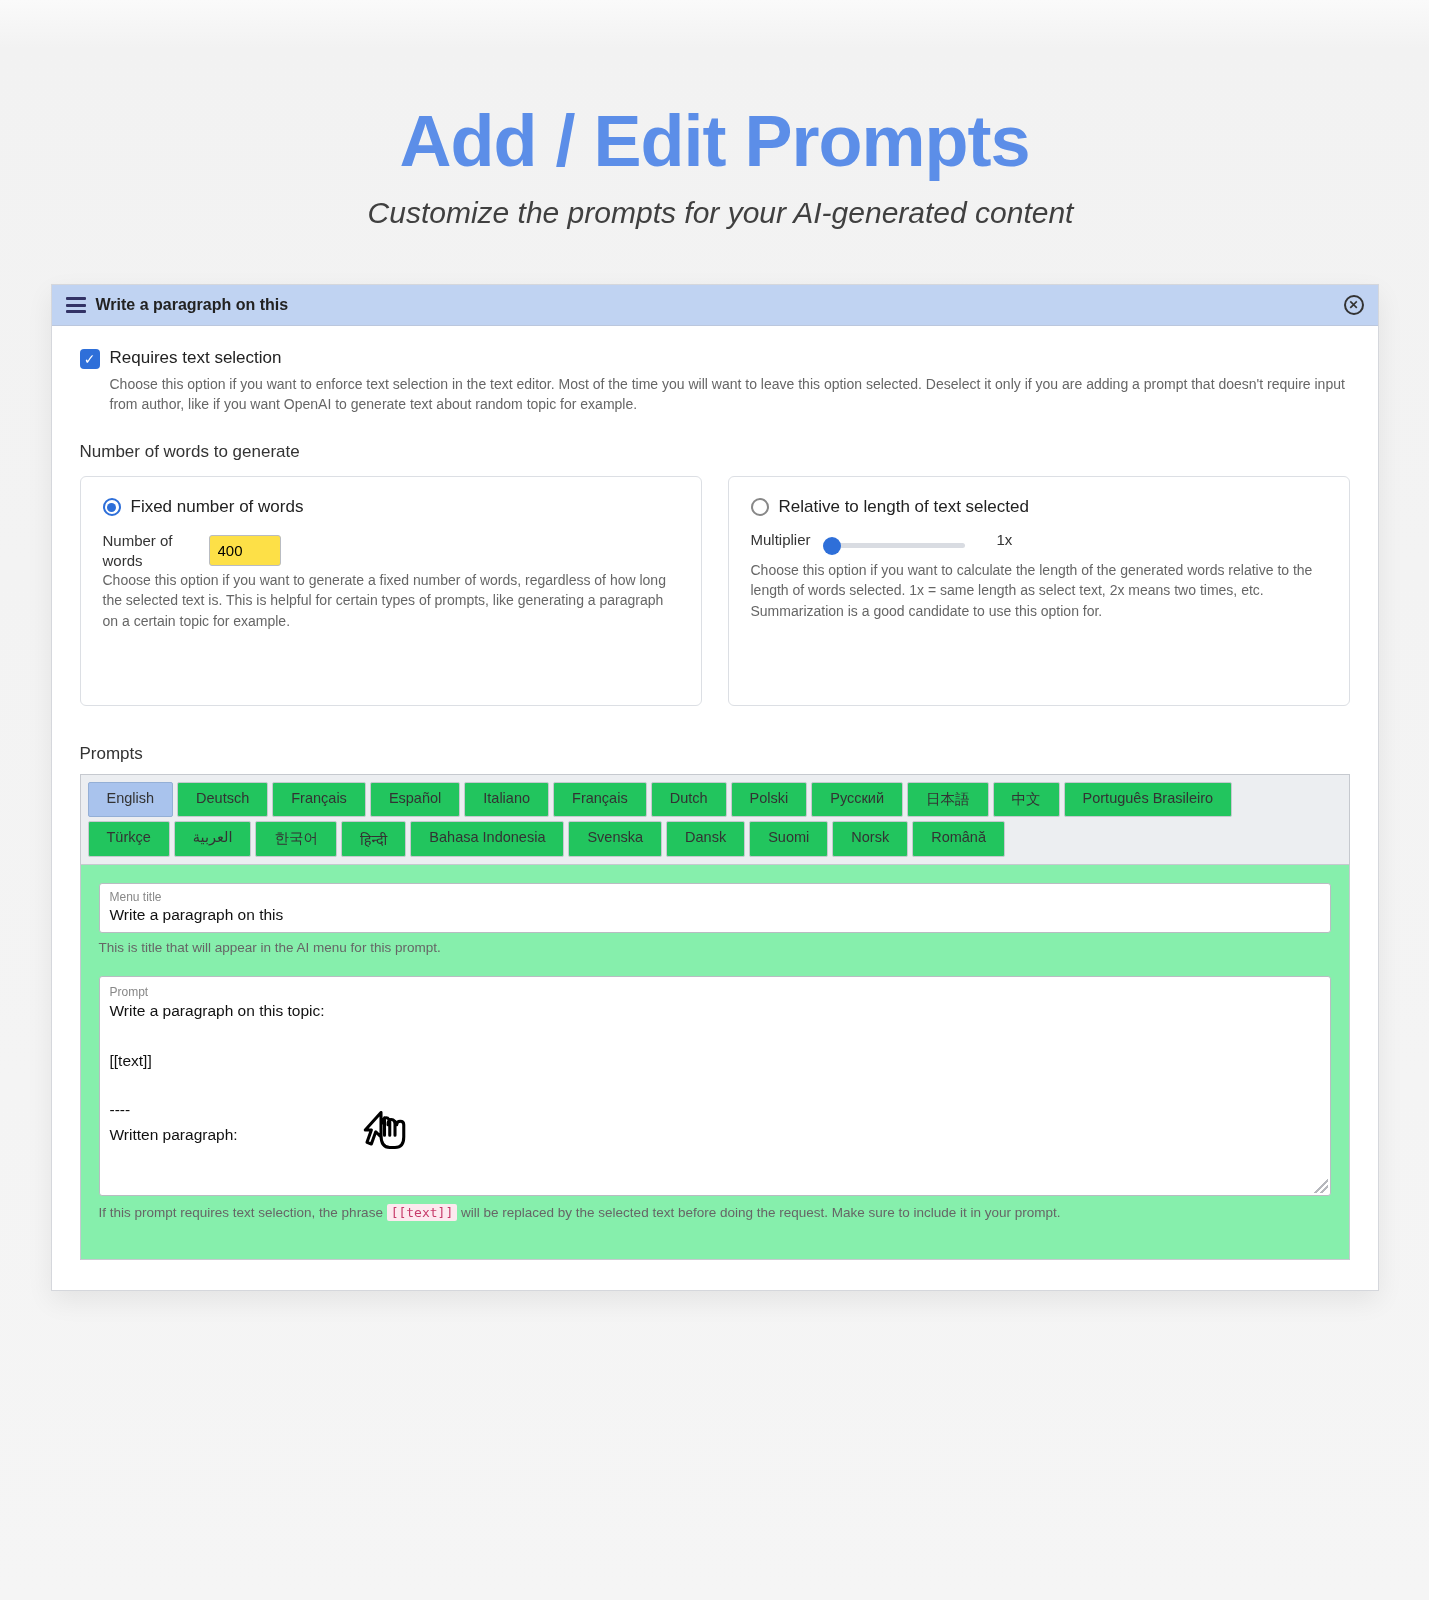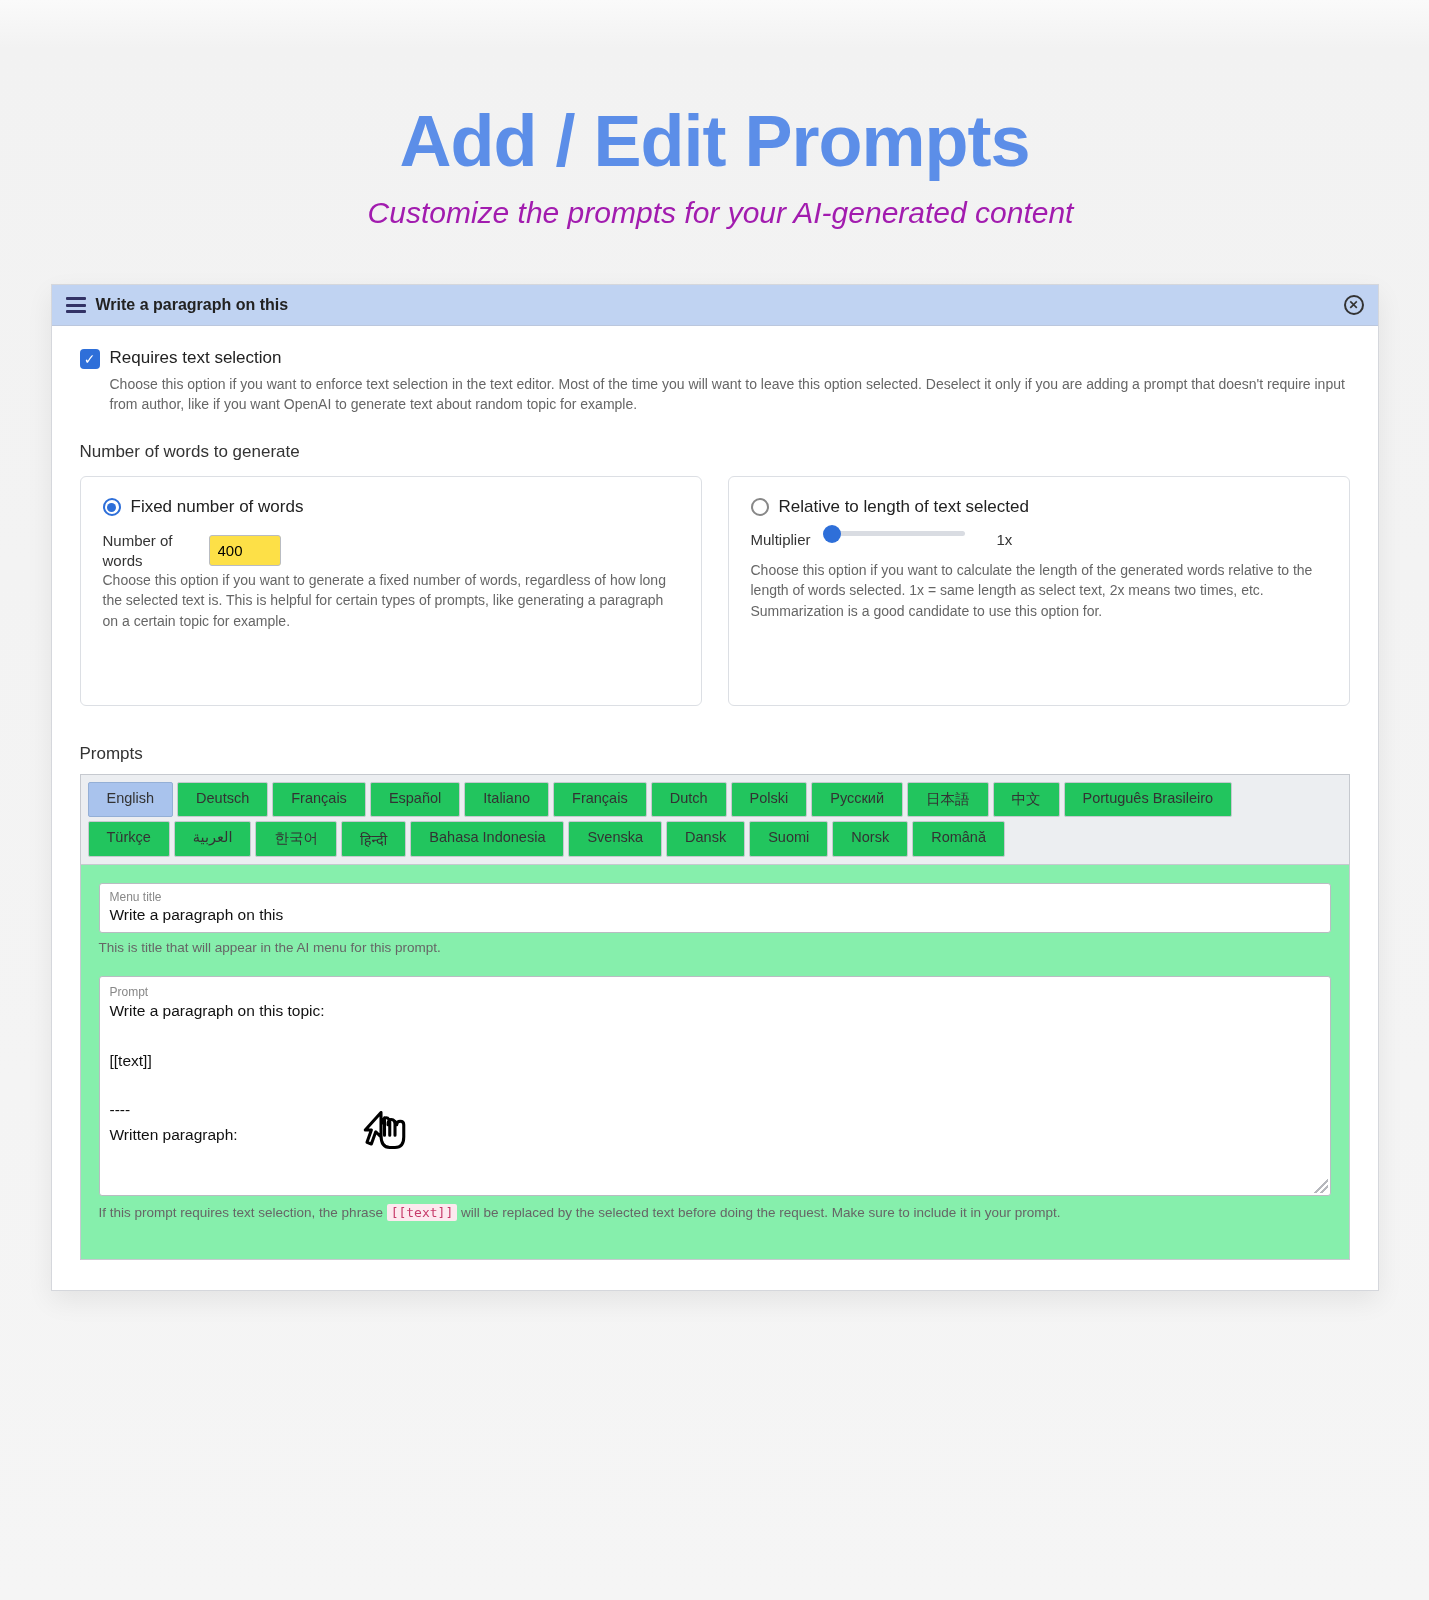--- a/index.html
+++ b/index.html
@@ -17,21 +17,21 @@
   }
   .main-title {
     font-size: 72px;
     font-weight: 800;
     color: #5c8ee8;
     letter-spacing: -1px;
     font-family: -apple-system, "Segoe UI", Arial, sans-serif;
   }
   .subtitle {
     font-size: 30px;
-    color: #a21caf;
+    color: #404040;
     font-style: italic;
     line-height: 1.4;
     margin-top: 10px;
     font-weight: 400;
     padding-left: 12px;
   }
   .panel {
     width: 1328px;
     margin: 0 auto;
     background: #fff;
@@ -83,21 +83,21 @@
   .radio.selected { border-color: #2e6fd9; }
   .radio.selected::after { content:""; width:9px; height:9px; background:#2e6fd9; border-radius:50%; }
   .radio-label { font-size: 17px; color: #222; }
   .num-row { display:flex; align-items:center; gap: 16px; }
   .num-label { font-size: 15px; color:#333; width: 90px; line-height:1.3;}
   .num-input {
     width: 72px; padding: 6px 8px; border: 1px solid #b9bcc2; border-radius:3px;
     font-size: 15px; text-align:left; background: #fde047;
   }
   .card-help { font-size: 14px; color: #666; line-height: 1.45; }
-  .slider-row { display:flex; align-items:flex-start; gap:14px; margin-bottom:12px;}
+  .slider-row { display:flex; align-items:flex-end; gap:14px; margin-bottom:12px;}
   .slider-label { font-size:15px; color:#333; }
   .slider-track {
     flex:0 0 140px; height:5px; background:#d9dce2; border-radius:3px; position:relative;
   }
   .slider-thumb {
     position:absolute; left:0; top:50%; transform:translate(-2px,-50%);
     width:18px; height:18px; background:#2e6fd9; border-radius:50%;
   }
   .slider-val { font-size:15px; color:#333; margin-left:18px;}
   .prompts-label { font-size: 17px; color:#333; margin: 38px 0 10px 0; }

